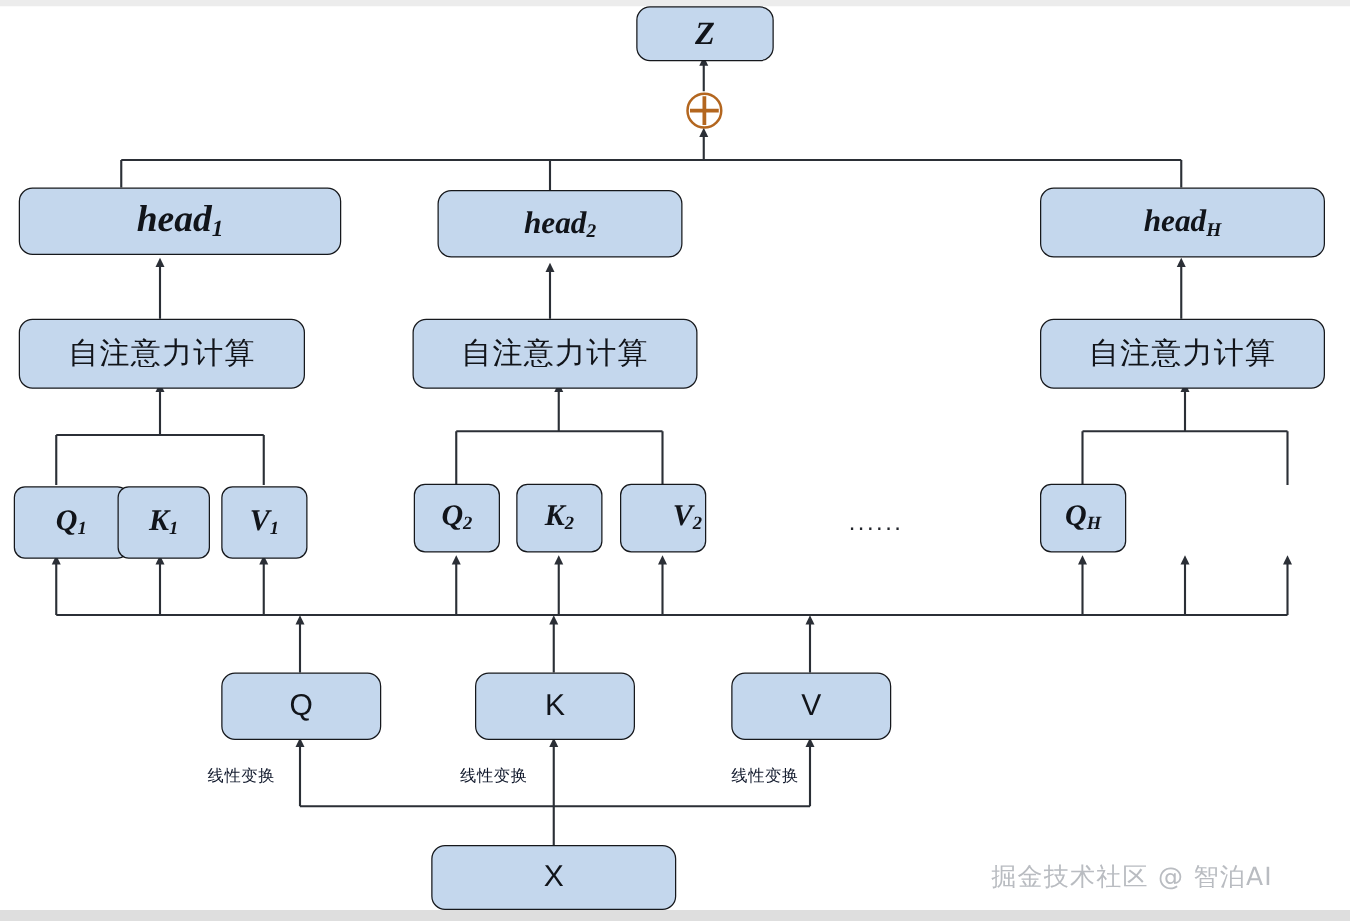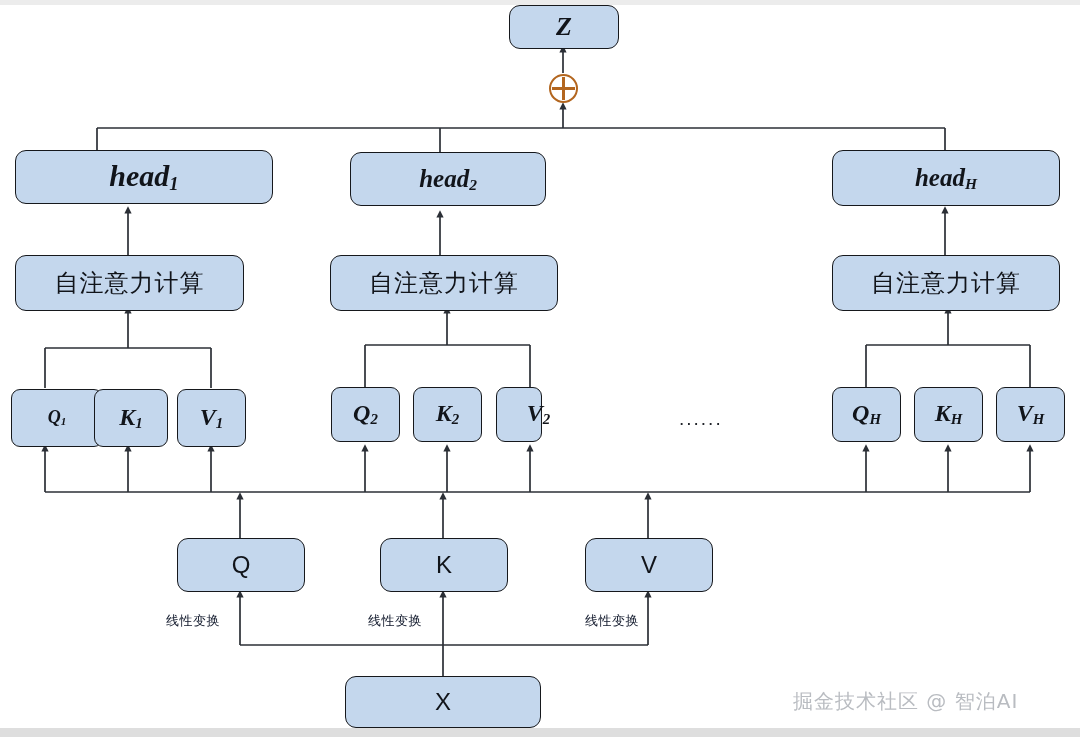--- a/index.html
+++ b/index.html
@@ -156,21 +156,21 @@
   </div>
 
   <div class="node" style="left:330px;top:255px;width:228px;height:56px;font-size:24px;">
     <span class="cjk">自注意力计算</span>
   </div>
 
   <div class="node" style="left:832px;top:255px;width:228px;height:56px;font-size:24px;">
     <span class="cjk">自注意力计算</span>
   </div>
 
-  <div class="node small" style="left:11px;top:389px;width:92px;height:58px;font-size:18px;">
+  <div class="node small" style="left:11px;top:389px;width:92px;height:58px;font-size:24px;">
     <span class="math">
       <span>Q</span><sub>1</sub>
     </span>
   </div>
   <div class="node small" style="left:94px;top:389px;width:74px;height:58px;font-size:24px;">
     <span class="math">
       <span>K</span><sub>1</sub>
     </span>
   </div>
   <div class="node small" style="left:177px;top:389px;width:69px;height:58px;font-size:24px;">
@@ -182,39 +182,29 @@
   <div class="node small" style="left:331px;top:387px;width:69px;height:55px;font-size:24px;">
     <span class="math">
       <span>Q</span><sub>2</sub>
     </span>
   </div>
   <div class="node small" style="left:413px;top:387px;width:69px;height:55px;font-size:24px;">
     <span class="math">
       <span>K</span><sub>2</sub>
     </span>
   </div>
-  <div class="node small" style="left:496px;top:387px;width:46px;height:55px;font-size:24px;padding-left:39px;">
+  <div class="node small" style="left:496px;top:387px;width:69px;height:55px;font-size:24px;padding-left:39px;">
     <span class="math">
       <span>V</span><sub>2</sub>
     </span>
   </div>
 
   <div class="node small" style="left:832px;top:387px;width:69px;height:55px;font-size:24px;">
     <span class="math">
       <span>Q</span><sub>H</sub>
-    </span>
-  </div>
-  <div class="node small" style="left:914px;top:387px;width:69px;height:55px;font-size:24px;">
-    <span class="math">
-      <span>K</span><sub>H</sub>
-    </span>
-  </div>
-  <div class="node small" style="left:996px;top:387px;width:69px;height:55px;font-size:24px;">
-    <span class="math">
-      <span>V</span><sub>H</sub>
     </span>
   </div>
 
   <div class="dots" style="left:679px;top:408px;">......</div>
 
   <div class="node" style="left:177px;top:538px;width:128px;height:54px;font-size:24px;">
     <span class="plain">Q</span>
   </div>
   <div class="node" style="left:380px;top:538px;width:128px;height:54px;font-size:24px;">
     <span class="plain">K</span>

